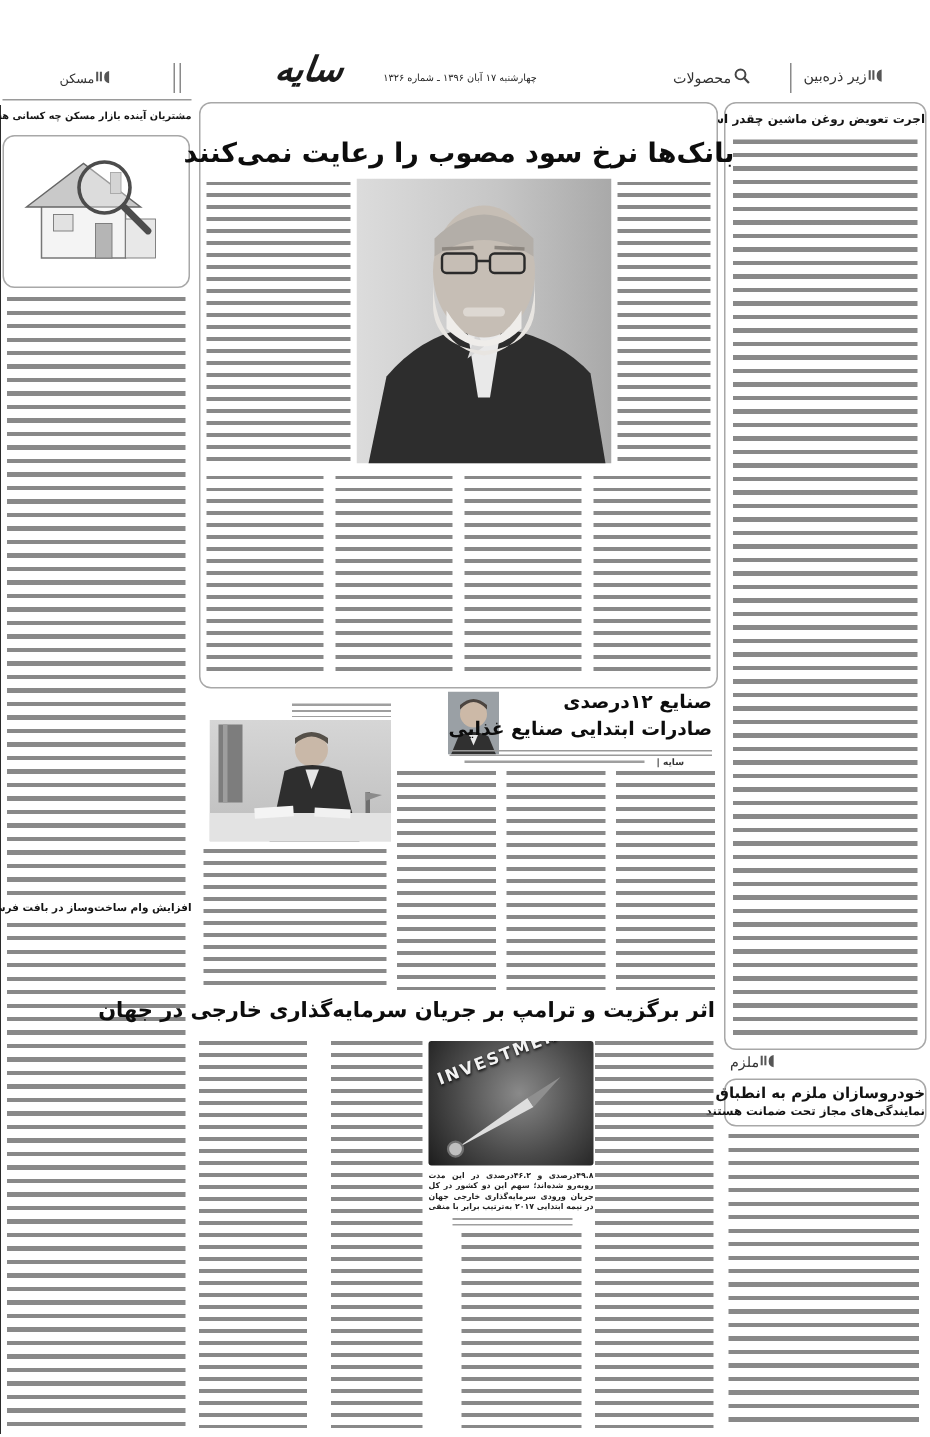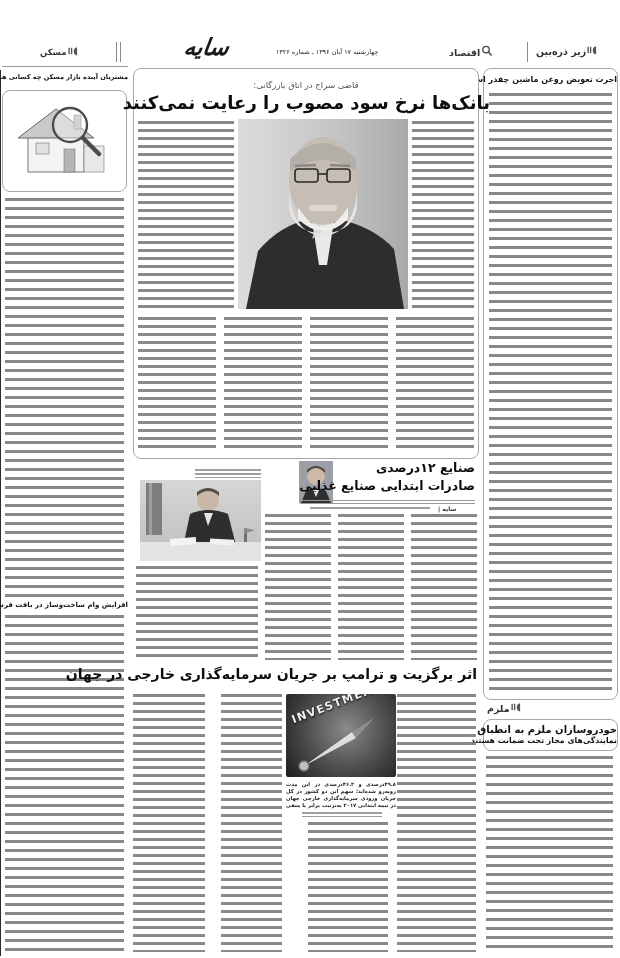--- a/index.html
+++ b/index.html
@@ -4,21 +4,21 @@
 <style>
   html,body{margin:0;padding:0;background:#fff;}
   body{width:620px;height:958px;position:relative;overflow:hidden;
        font-family:"DejaVu Sans",sans-serif;color:#111;}
   .abs{position:absolute;}
   .ft{position:absolute;opacity:.82;}
   .p8{background-image:repeating-linear-gradient(#6f6f6f 0,#6f6f6f 2.6px,transparent 2.6px,transparent 8px);}
   .p9{background-image:repeating-linear-gradient(#6f6f6f 0,#6f6f6f 2.8px,transparent 2.8px,transparent 9px);}
   .p4{background-image:repeating-linear-gradient(#8a8a8a 0,#8a8a8a 1.6px,transparent 1.6px,transparent 4.2px);}
   .box{position:absolute;border:1px solid #a8a8a8;border-radius:8px;background:#fff;}
-  .tab{display:flex;align-items:center;gap:1px;color:#333;font-weight:bold;text-align:right;}
+  .tab{display:flex;align-items:center;gap:1px;color:#333;font-weight:normal;text-align:right;}
   .vbar{position:absolute;width:1px;background:#8a8a8a;}
   .nw{white-space:nowrap;}
   .ctr{text-align:center;}
   .hl-main{font-size:18px;font-weight:bold;color:#0d0d0d;letter-spacing:-.3px;}
   .hl-mid{font-size:12.5px;font-weight:bold;color:#0d0d0d;line-height:17px;text-align:right;}
   .hl-bot{font-size:14px;font-weight:bold;color:#0d0d0d;}
   .coltitle{font-weight:bold;color:#141414;}
   .dbl{border-top:1px solid #9a9a9a;border-bottom:1px solid #9a9a9a;height:2px;}
   .cap{font-size:5.2px;font-weight:bold;color:#222;text-align:justify;line-height:7px;direction:rtl;}
 </style>
@@ -38,30 +38,30 @@
         </svg>
     </span>
     <span>مسکن</span>
   </div>
 
   <div class="vbar" style="left:116px;top:4px;height:20px;"></div>
   <div class="vbar" style="left:120px;top:4px;height:20px;"></div>
 
   <div class="abs nw" style="left:184px;top:-4px;font-size:23px;font-weight:bold;font-style:italic;transform:skewX(-8deg);color:#1a1a1a;">سایه</div>
 
-  <div class="abs ctr nw" style="left:252px;top:10px;width:150px;font-size:6.5px;color:#222;">چهارشنبه ۱۷ آبان ۱۳۹۶ ـ شماره ۱۳۲۶</div>
+  <div class="abs ctr nw" style="left:232px;top:10px;width:150px;font-size:6.5px;color:#222;">چهارشنبه ۱۷ آبان ۱۳۹۶ ـ شماره ۱۳۲۶</div>
 
   <div class="tab abs" style="left:449px;top:7px;font-size:9.5px;">
     <span>
       <svg width="12" height="12" viewBox="0 0 12 12">
           <circle cx="5" cy="4.6" r="3.3" fill="none" stroke="#444" stroke-width="1.3"></circle>
           <line x1="7.4" y1="7" x2="10.6" y2="10.4" stroke="#444" stroke-width="1.5"></line>
         </svg>
     </span>
-    <span>اقتصاد</span>
+    <span>محصولات</span>
   </div>
 
   <div class="vbar" style="left:527px;top:4px;height:20px;"></div>
 
   <div class="tab abs" style="left:536px;top:7px;font-size:9.5px;">
     <span>
       <svg width="10" height="10" viewBox="0 0 11 11">
           <rect x="0.5" y="2" width="1.5" height="7" fill="#555"></rect>
           <rect x="3.2" y="2" width="1.5" height="7" fill="#555"></rect>
           <path d="M10 1.5 A4.6 4.6 0 0 0 10 10.5 Z" fill="#555"></path>
@@ -111,21 +111,20 @@
 </div>
 
 <div class="box" style="left:483px;top:719px;width:133px;height:30px;">
   <div class="abs ctr nw" style="left:0;top:4px;width:133px;font-size:10px;font-weight:bold;">خودروسازان ملزم به انطباق</div>
   <div class="abs ctr nw" style="left:0;top:16px;width:133px;font-size:7.8px;font-weight:bold;">نمایندگی‌های مجاز تحت ضمانت هستند</div>
 </div>
 
 <div class="ft p9" style="left:486px;top:756px;width:127px;height:196px;"></div>
 
 <div class="box" style="left:133px;top:68px;width:344px;height:389px;">
-  <div class="abs ctr nw" style="left:0;top:11px;width:344px;font-size:8.5px;color:#555;">قاضی سراج در اتاق بازرگانی:</div>
   <div class="abs ctr nw hl-main" style="left:12px;top:23px;width:344px;">بانک‌ها نرخ سود مصوب را رعایت نمی‌کنند</div>
 
   <div class="ft p8" style="left:278px;top:52px;width:62px;height:188px;"></div>
 
   <svg class="abs" style="left:104px;top:50px;" width="170" height="190" viewBox="0 0 170 190">
     <defs>
       <linearGradient id="wall" x1="0" y1="0" x2="1" y2="0">
         <stop offset="0" stop-color="#dcdcdc"></stop>
           <stop offset=".55" stop-color="#c6c6c6"></stop>
           <stop offset="1" stop-color="#a9a9a9"></stop>

